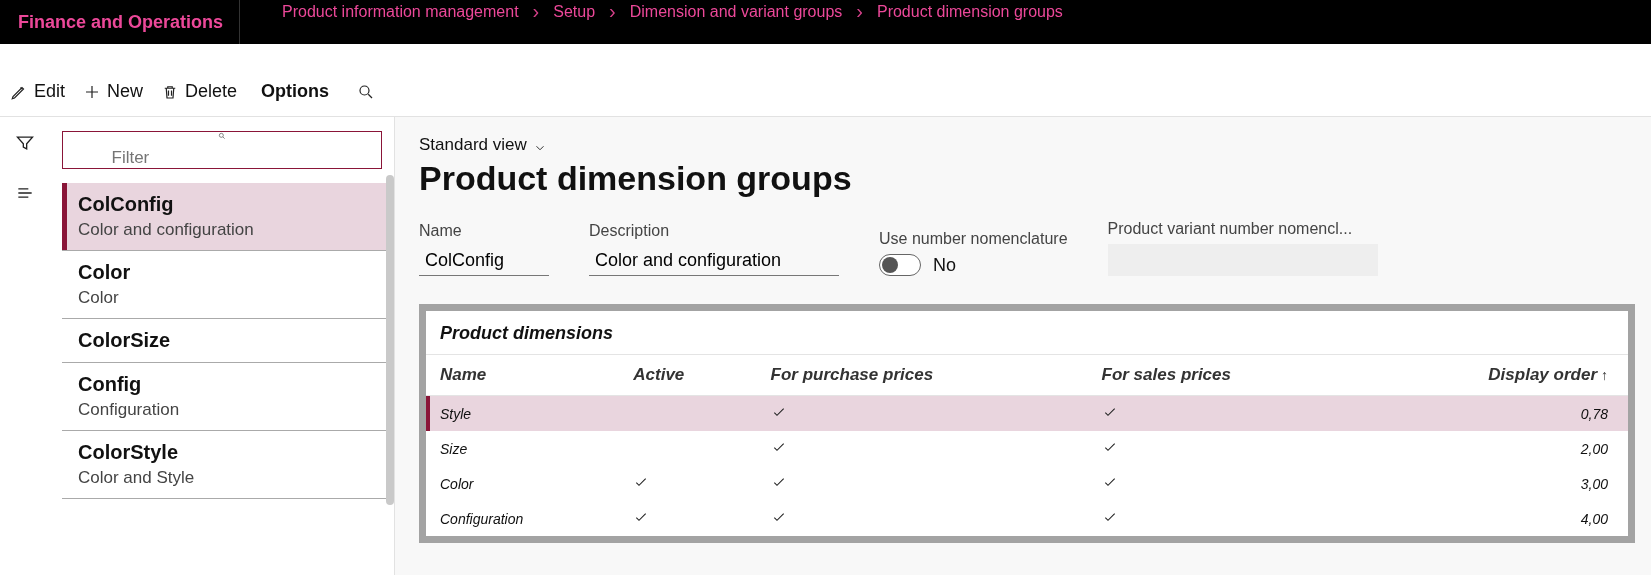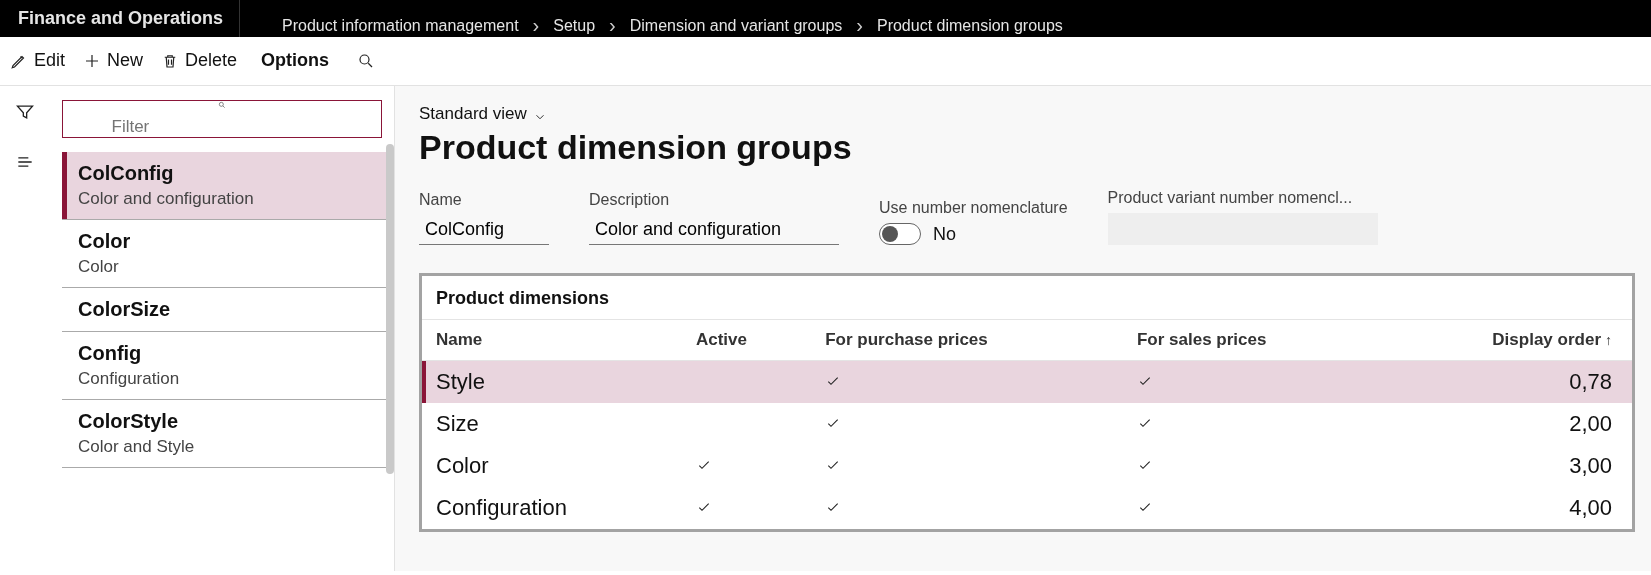--- a/index.html
+++ b/index.html
@@ -1,26 +1,26 @@
 <!DOCTYPE html>
 <html><head>
 <meta charset="utf-8">
 <style>
   * { box-sizing: border-box; margin: 0; padding: 0; font-family: "Segoe UI", Arial, sans-serif; }
   body { width: 1651px; height: 575px; background: #fff; overflow: hidden; color: #111; }
 
   
-  .topbar { height: 37px; background: #000; color: #e5e5e5; display: flex; align-items: flex-end; }
+  .topbar { height: 44px; background: #000; color: #ec4899; display: flex; align-items: flex-start; }
   .app-title { width: 240px; padding-left: 18px; font-weight: 700; font-size: 18px; border-right: 1px solid #333; height: 100%; display:flex; align-items:center; }
   .breadcrumbs { display: flex; align-items: center; gap: 14px; padding-left: 42px; font-size: 16px; }
   .crumb { white-space: nowrap; }
   .chev { font-size: 14px; opacity: .9; }
 
   
-  .toolbar { height: 48px; border-bottom: 1px solid transparent; display:flex; align-items:center; padding-left:10px; gap: 18px; font-size:18px; }
+  .toolbar { height: 48px; border-bottom: 1px solid transparent; display:flex; align-items:center; padding-left:10px; gap: 18px; font-size:18px;margin-top:24px; }
   .tbtn { display:flex; align-items:center; gap:6px; cursor:pointer; }
   .tbtn svg { width:18px; height:18px; }
   .options { font-weight:600; margin-left:6px; }
 
   
   .main { display:flex; height: calc(575px - 41px - 48px); border-top:1px solid #e2e2e2; }
   .leftcol { width:50px; background:#fff; display:flex; flex-direction:column; align-items:center; padding-top:16px; gap:26px; border-right:1px solid transparent; }
   .leftcol svg { width:20px; height:20px; }
 
   .navlist { width:345px; border-right:1px solid #e2e2e2; padding:14px 6px 0 12px; position:relative; }
@@ -43,26 +43,26 @@
   .fieldrow { display:flex; gap:40px; margin-top:22px; align-items:flex-end; flex-wrap:nowrap; }
   .field label { font-size:16px; color:#444; display:block; margin-bottom:6px; }
   .underline-input { border:none; border-bottom:1px solid #777; background:transparent; font-size:18px; padding:4px 6px; }
   .name-input { width:130px; }
   .desc-input { width:250px; }
   .toggle-wrap { display:flex; align-items:center; gap:12px; }
   .toggle { width:42px; height:22px; border:1px solid #666; border-radius:12px; position:relative; background:#fff; }
   .toggle::after { content:""; position:absolute; width:16px; height:16px; border-radius:50%; background:#555; top:2px; left:2px; }
   .readonly-box { width:270px; height:32px; background:#eee; }
 
-  .gridcard { background:#fff; margin-top:28px; border:3px solid #a3a3a3; }
+  .gridcard { background:#fff; margin-top:28px; border:7px solid #a3a3a3;font-style:italic; }
   .gridtitle { font-size:18px; font-weight:600; padding:12px 14px 10px; }
   table { width:100%; border-collapse:collapse; }
   th { text-align:left; font-size:17px; font-weight:600; color:#333; padding:10px 14px; border-top:1px solid #e4e4e4; border-bottom:1px solid #e4e4e4; }
   th.rt, td.rt { text-align:right; padding-right:20px; }
-  td { font-size:22px; padding:8px 14px; }
+  td { font-size:14px; padding:8px 14px; }
   tr.sel { background:#e9d5de; }
   tr.sel td:first-child { position:relative; }
   tr.sel td:first-child::before { content:""; position:absolute; left:0; top:0; bottom:0; width:4px; background:#8a1538; }
   .ck { width:16px; height:16px; }
   .sort-arrow { font-size:14px; margin-left:4px; }
 
   
   .ico-stroke { stroke:#222; fill:none; stroke-width:1.6; }
 </style>
 </head>

